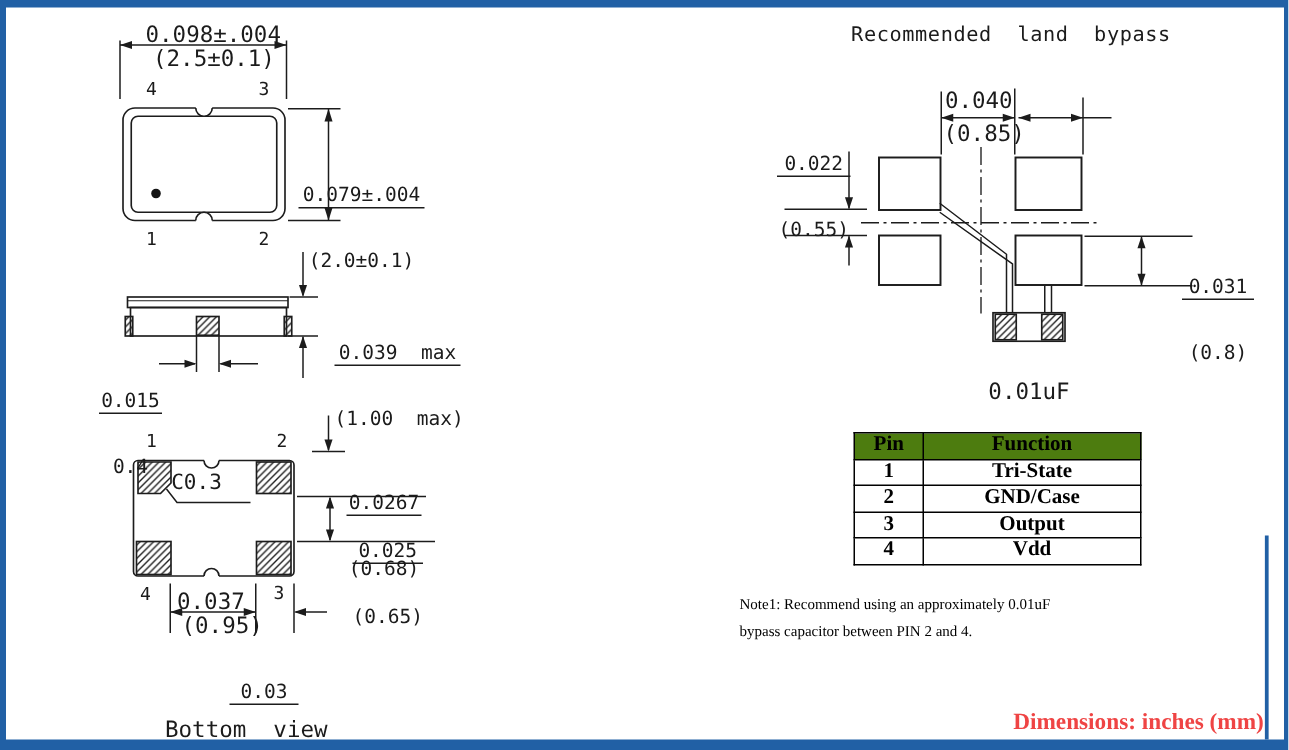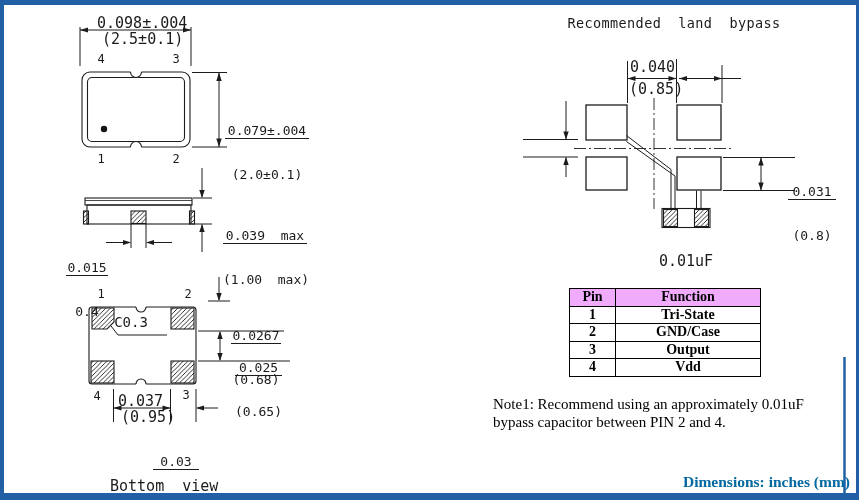--- a/index.html
+++ b/index.html
@@ -13,35 +13,35 @@
   svg{position:absolute;left:0;top:0;}
   .lbl{
     position:absolute;color:#1b1b1b;font-size:15px;line-height:1.05;
     text-align:center;white-space:pre;
   }
   .pin{font-size:12px;width:12px;}
   .frac{position:absolute;text-align:center;color:#1b1b1b;font-size:13px;line-height:1.1;white-space:pre;}
   .frac .in{display:block;border-bottom:1.2px solid #1c1c1c;padding-bottom:0px;}
   .frac .mm{display:block;padding-top:1px;}
   .lp-title{font-size:13.5px;letter-spacing:0.4px;}
-  .note{position:absolute;font-family:"Liberation Serif",serif;font-size:15px;color:#000;white-space:pre;text-align:center;line-height:18px;}
+  .note{position:absolute;font-family:"Liberation Serif",serif;font-size:10px;color:#000;white-space:pre;text-align:center;line-height:18px;}
   .dims-footer{
     position:absolute;font-family:"Liberation Serif",serif;font-weight:bold;
-    font-size:15.5px;color:#0369a1;text-align:right;white-space:pre;
+    font-size:15.5px;color:#ef4444;text-align:center;white-space:pre;
   }
   table.pinfn{
     position:absolute;left:565px;top:283px;border-collapse:collapse;
     font-family:"Liberation Serif",serif;font-size:14px;font-weight:bold;color:#000;
     table-layout:fixed;
   }
   table.pinfn td,table.pinfn th{
     border:1px solid #000;text-align:center;vertical-align:middle;
     height:16.5px;padding:0;line-height:16px;
   }
-  table.pinfn th{background:#f0abfc;}
+  table.pinfn th{background:#4d7c0f;}
   .col-pin{width:46px;}
   .col-fn{width:145px;}
 </style>
 </head>
 <body>
 
 <div class="frame">
 <div class="canvas">
 
   <svg width="859" height="500" viewBox="0 0 859 500">
@@ -179,21 +179,21 @@
 
     <line x1="840.5" y1="352" x2="840.5" y2="500" stroke="#2160a5" stroke-width="2.5"></line>
   </svg>
 
   <div class="lbl" style="left:93px;top:11px;width:80px;">0.098±.004</div>
   <div class="lbl" style="left:98px;top:27px;width:80px;">(2.5±0.1)</div>
   <div class="lbl pin" style="left:91px;top:48px;">4</div>
   <div class="lbl pin" style="left:166px;top:48px;">3</div>
   <div class="lbl pin" style="left:91px;top:148px;">1</div>
   <div class="lbl pin" style="left:166px;top:148px;">2</div>
-  <div class="frac" style="left:195px;top:90px;width:84px;margin-left:26px;">
+  <div class="frac" style="left:195px;top:90px;width:84px;">
     <span class="in">0.079±.004</span>
     <span class="mm">(2.0±0.1)</span>
   </div>
 
   <div class="frac" style="left:219px;top:195px;width:84px;">
     <span class="in">0.039  max</span>
     <span class="mm">(1.00  max)</span>
   </div>
   <div class="frac" style="left:62px;top:227px;width:42px;">
     <span class="in">0.015</span>
@@ -215,20 +215,24 @@
   </div>
   <div class="lbl" style="left:114px;top:389px;width:45px;">0.037</div>
   <div class="lbl" style="left:117px;top:405px;width:46px;">(0.95)</div>
   <div class="frac" style="left:149px;top:421px;width:46px;">
     <span class="in">0.03</span>
     <span class="mm">(0.78)</span>
   </div>
   <div class="lbl" style="left:106px;top:474px;width:96px;">Bottom  view</div>
 
   <div class="lbl lp-title" style="left:550px;top:11px;width:240px;">Recommended  land  bypass</div>
+  <div class="frac" style="left:514px;top:69px;width:49px;">
+    <span class="in">0.022</span>
+    <span class="mm">(0.55)</span>
+  </div>
   <div class="lbl" style="left:625px;top:55px;width:47px;">0.040</div>
   <div class="lbl" style="left:625px;top:77px;width:48px;">(0.85)</div>
   <div class="frac" style="left:784px;top:151px;width:48px;">
     <span class="in">0.031</span>
     <span class="mm">(0.8)</span>
   </div>
   <div class="lbl" style="left:654px;top:229px;width:56px;margin-top:20px;">0.01uF</div>
 
   <table class="pinfn">
     <colgroup>

